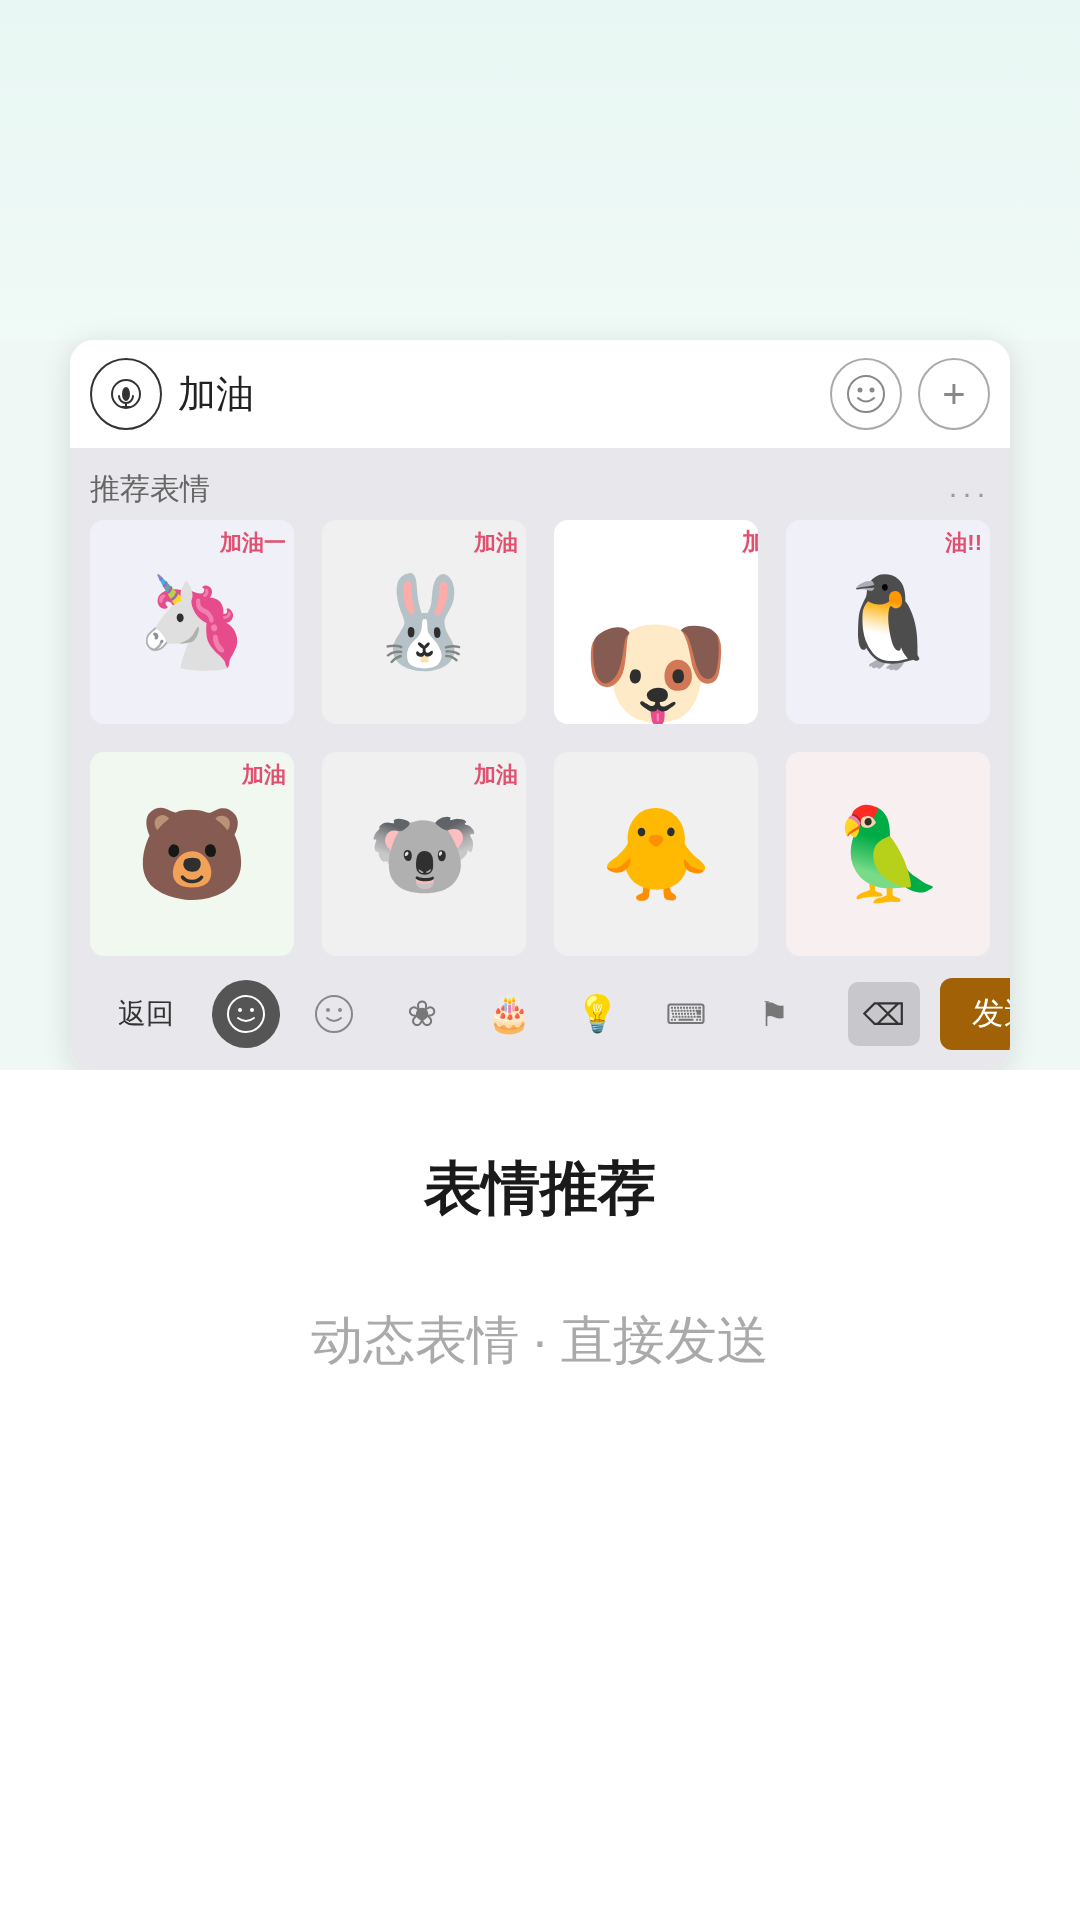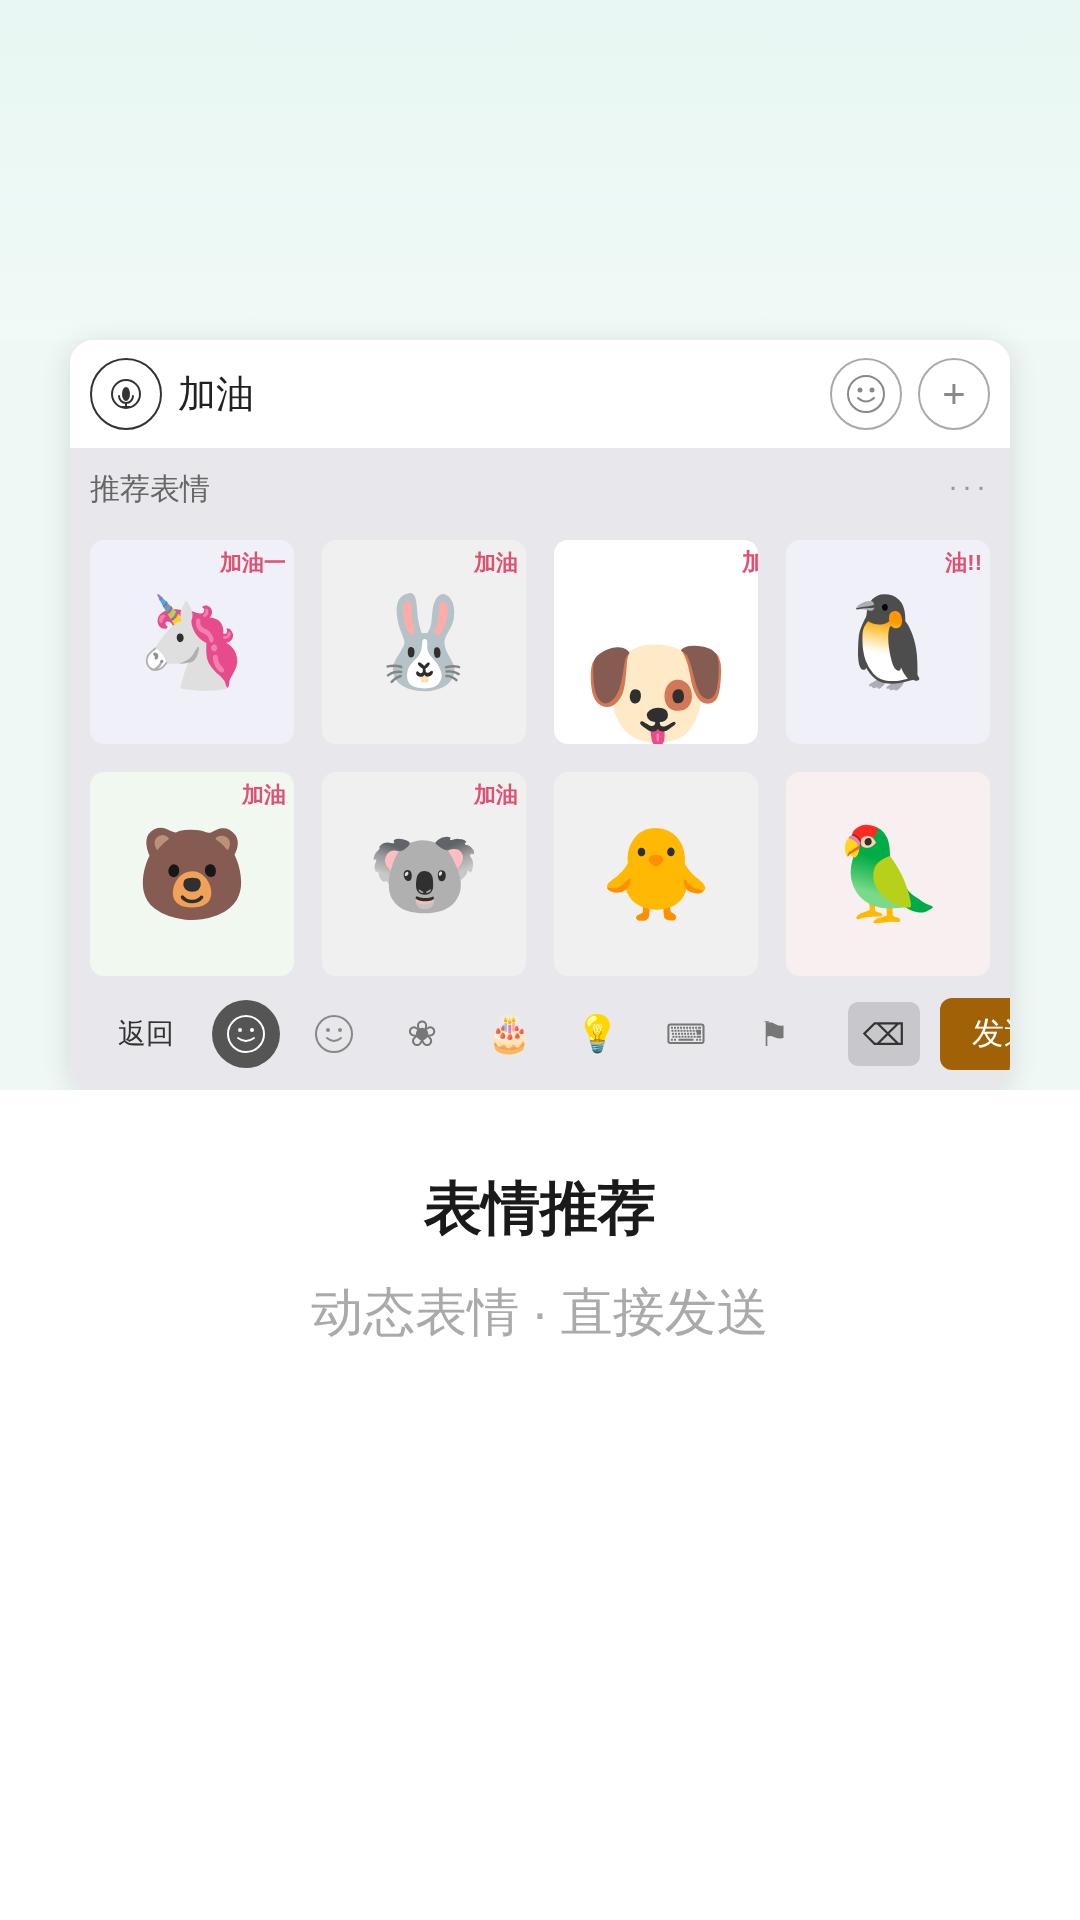--- a/index.html
+++ b/index.html
@@ -84,22 +84,22 @@
     
     .emoji-panel {
       background: #e8e8ec;
       padding: 20px 20px 0 20px;
     }
 
     
     .sticker-header {
       display: flex;
       justify-content: space-between;
-      align-items: flex-start;
-      margin-bottom: 30px;
+      align-items: flex-end;
+      margin-bottom: 10px;
     }
     .sticker-title {
       font-size: 30px;
       color: #666;
     }
     .sticker-more {
       font-size: 30px;
       color: #999;
       letter-spacing: 4px;
     }
@@ -212,20 +212,21 @@
 
     
     .feature-section {
       width: 100%;
       padding: 80px 40px 60px;
       display: flex;
       flex-direction: column;
       align-items: center;
       background: #fff;
       flex: 1;
+      gap: 48px;
     }
     .feature-title {
       font-size: 58px;
       font-weight: bold;
       color: #1a1a1a;
       margin-bottom: 30px;
     }
     .feature-subtitle {
       font-size: 52px;
       color: #aaa;

